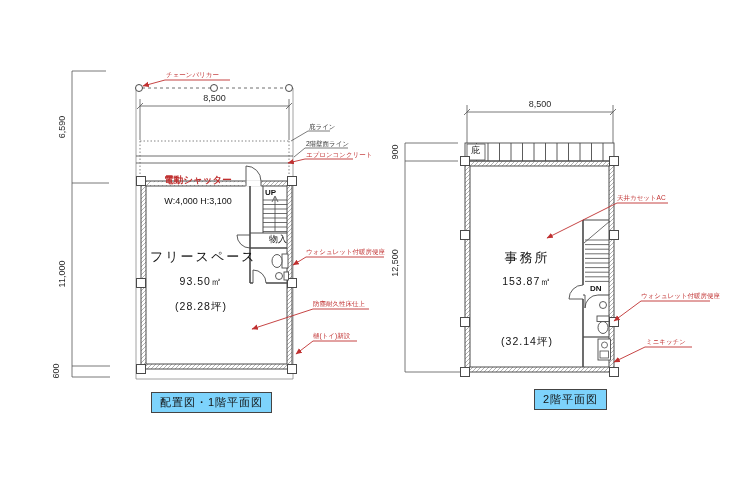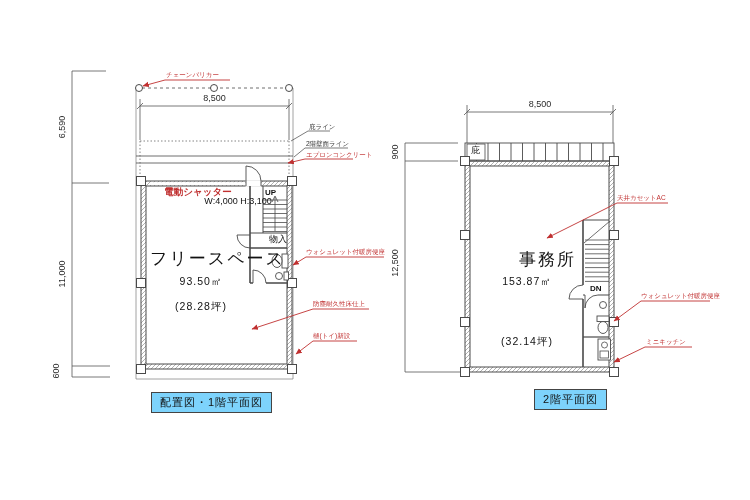--- a/index.html
+++ b/index.html
@@ -7,21 +7,21 @@
     position:relative;width:750px;height:500px;background:#ffffff;overflow:hidden;
     font-family:"Liberation Sans","DejaVu Sans",sans-serif;color:#1c1c1c;padding-left:8px;
   }
   #linework{position:absolute;left:0;top:0;}
   .txt{position:absolute;white-space:nowrap;line-height:1.1;}
   .dim{font-size:9px;color:#2a2a2a;text-align:center;}
   .vdim{position:absolute;font-size:9px;color:#2a2a2a;white-space:nowrap;
         transform:translate(-50%,-50%) rotate(-90deg);}
   .note{font-size:6.5px;color:#333;}
   .rnote{font-size:6.5px;color:#c03030;}
-  .room{font-size:17px;letter-spacing:2px;color:#111;text-align:right;}
+  .room{font-size:13px;letter-spacing:2px;color:#111;text-align:center;}
   .area{font-size:10.5px;color:#111;text-align:center;letter-spacing:1px;}
   .small-b{font-size:8px;font-weight:bold;color:#111;}
   .shutter{font-size:9.5px;font-weight:bold;color:#c03030;text-align:center;}
   .shutter-size{font-size:9px;color:#111;text-align:center;}
   .caption{position:absolute;font-size:11px;color:#111;border:1.2px solid #444;
            padding:2px 8px;background:#7dd3fc;letter-spacing:1px;}
   .fixture-label{font-size:9px;color:#111;}
 </style>
 </head>
 <body>
@@ -174,22 +174,22 @@
   </svg>
 
   <div class="txt rnote" style="left:166px;top:71px;">チェーンバリカー</div>
 
   <div class="txt dim" style="left:140px;top:94px;width:149px;">8,500</div>
 
   <div class="txt note" style="left:309px;top:123px;">庇ライン</div>
   <div class="txt note" style="left:306px;top:140px;">2階壁面ライン</div>
   <div class="txt rnote" style="left:306px;top:151px;">エプロンコンクリート</div>
 
-  <div class="txt shutter" style="left:150px;top:187px;width:96px;">電動シャッター</div>
-  <div class="txt shutter-size" style="left:148px;top:197px;width:100px;margin-left:40px;">W:4,000 H:3,100</div>
+  <div class="txt shutter" style="left:150px;top:175px;width:96px;">電動シャッター</div>
+  <div class="txt shutter-size" style="left:148px;top:197px;width:100px;">W:4,000 H:3,100</div>
 
   <div class="txt small-b" style="left:265px;top:189px;">UP</div>
   <div class="txt fixture-label" style="left:269px;top:235px;">物入</div>
 
   <div class="txt room" style="left:150px;top:250px;width:102px;">フリースペース</div>
   <div class="txt area" style="left:150px;top:276px;width:102px;">93.50㎡</div>
   <div class="txt area" style="left:150px;top:301px;width:102px;">(28.28坪)</div>
 
   <div class="txt rnote" style="left:306px;top:248px;">ウォシュレット付暖房便座</div>
   <div class="txt rnote" style="left:313px;top:300px;">防塵耐久性床仕上</div>

